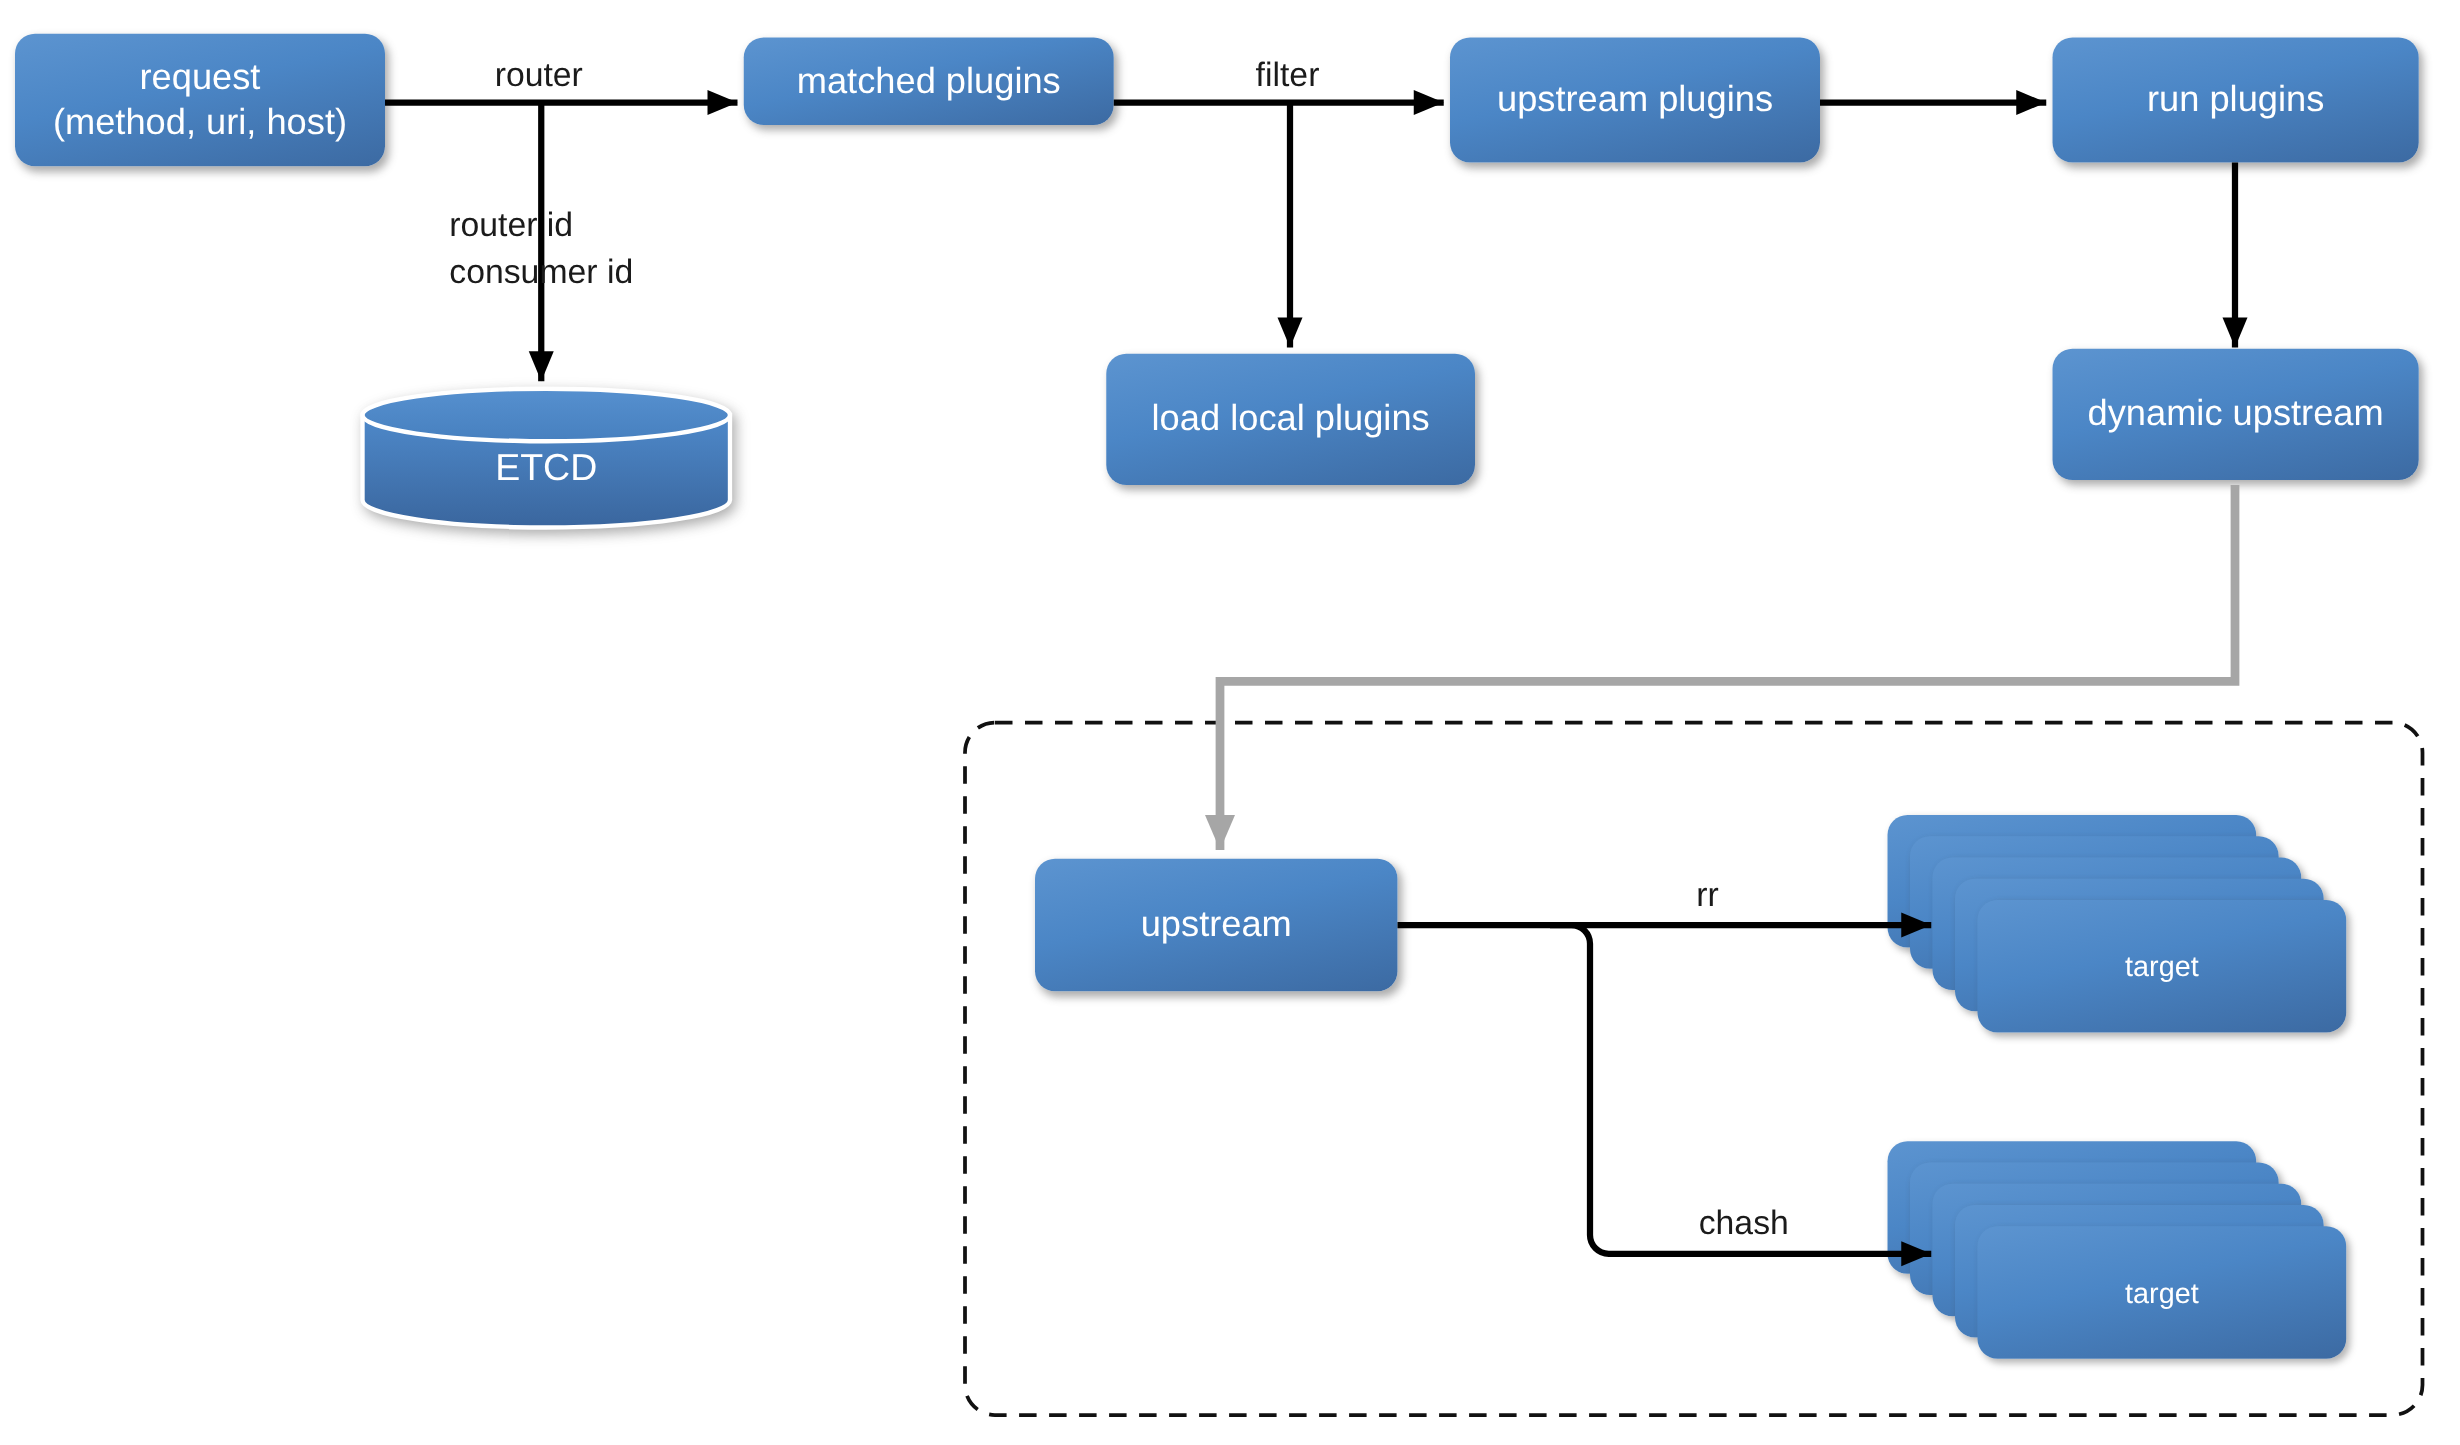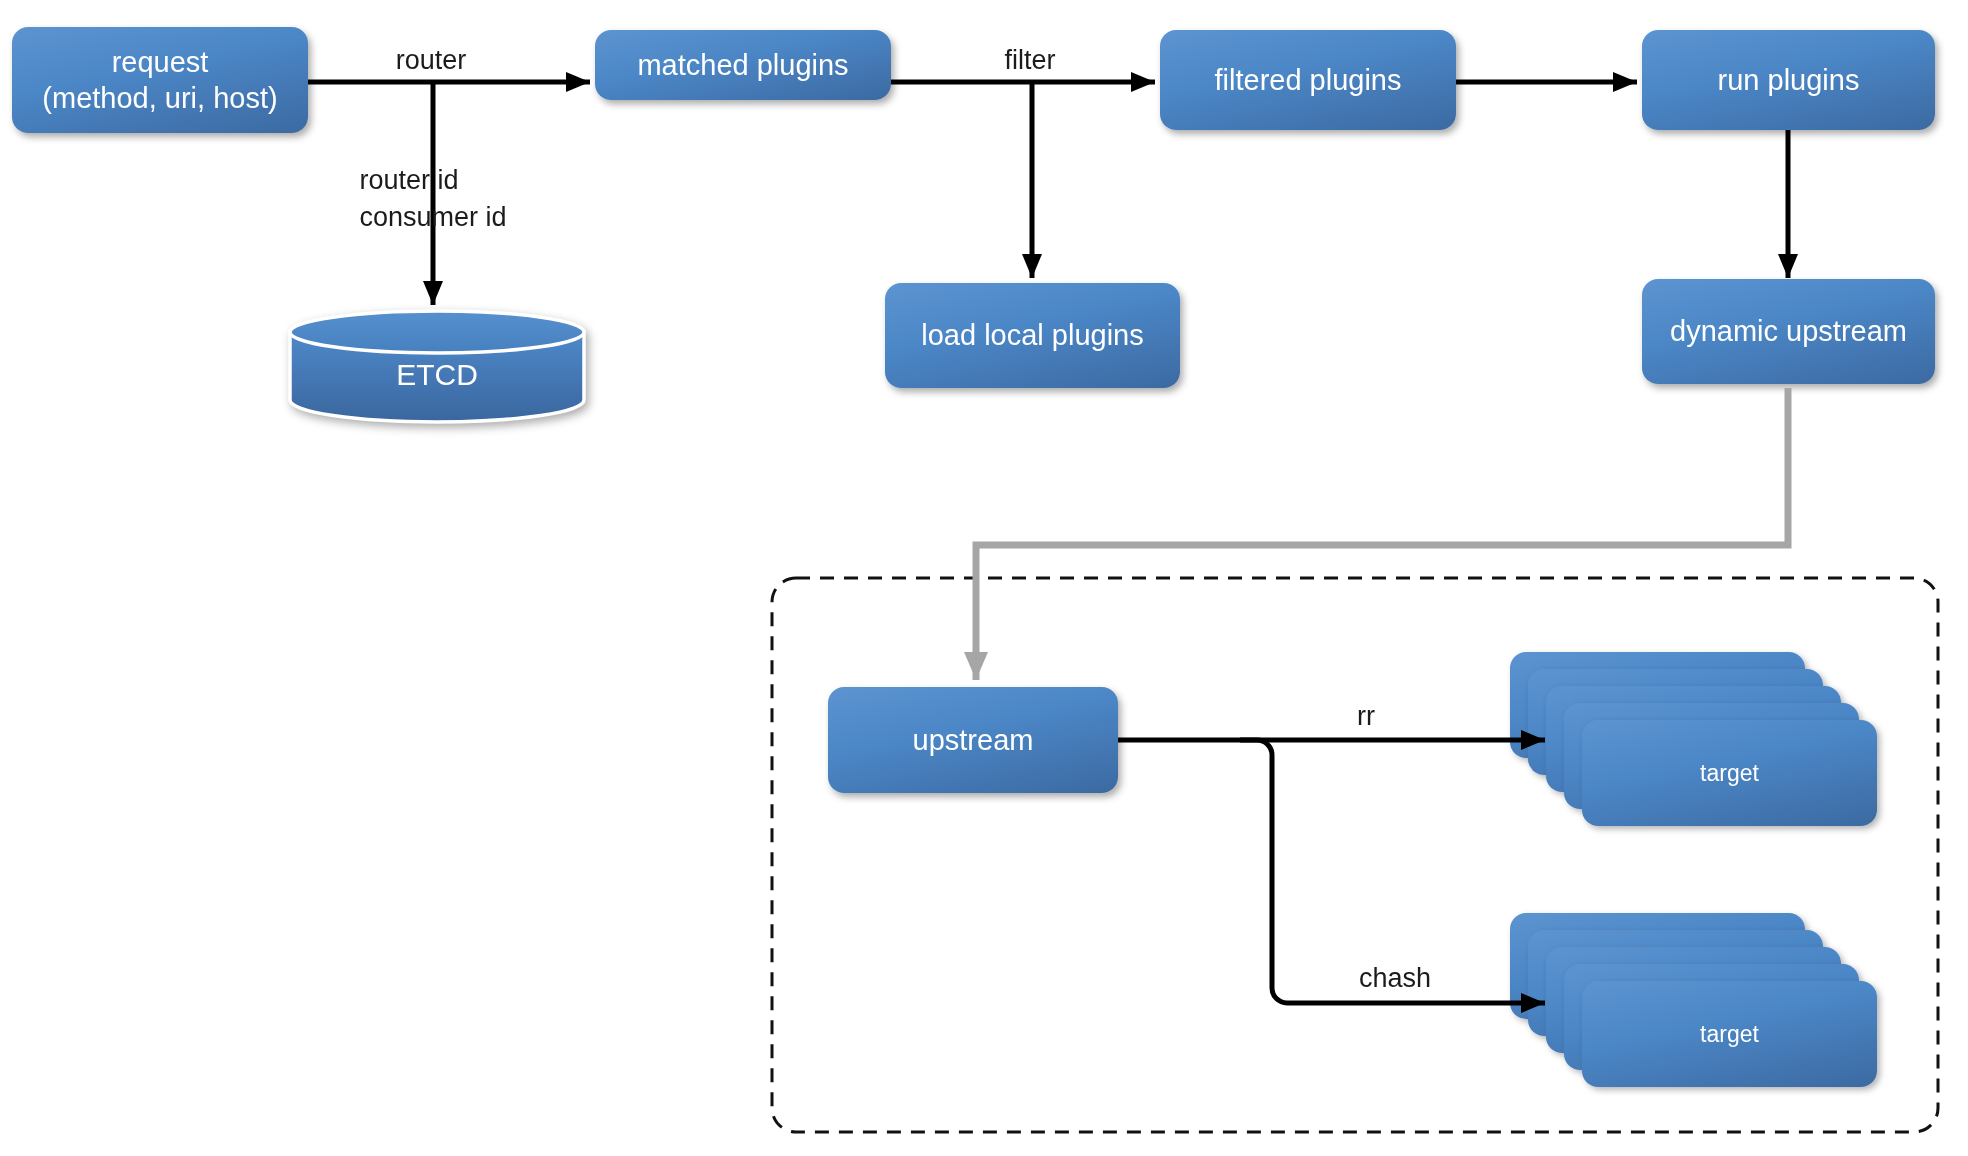--- a/index.html
+++ b/index.html
@@ -90,21 +90,21 @@
       <div>request</div>
       <div>(method, uri, host)</div>
     </div>
   </div>
 
   <div class="node" style="left:595px;top:30px;width:296px;height:70px;">
     <span>matched plugins</span>
   </div>
 
   <div class="node" style="left:1160px;top:30px;width:296px;height:100px;">
-    <span>filtered plugins</span>
+    <span>upstream plugins</span>
   </div>
 
   <div class="node" style="left:885px;top:283px;width:295px;height:105px;">
     <span>load local plugins</span>
   </div>
 
   <div class="node" style="left:1642px;top:30px;width:293px;height:100px;">
     <span>run plugins</span>
   </div>
 

